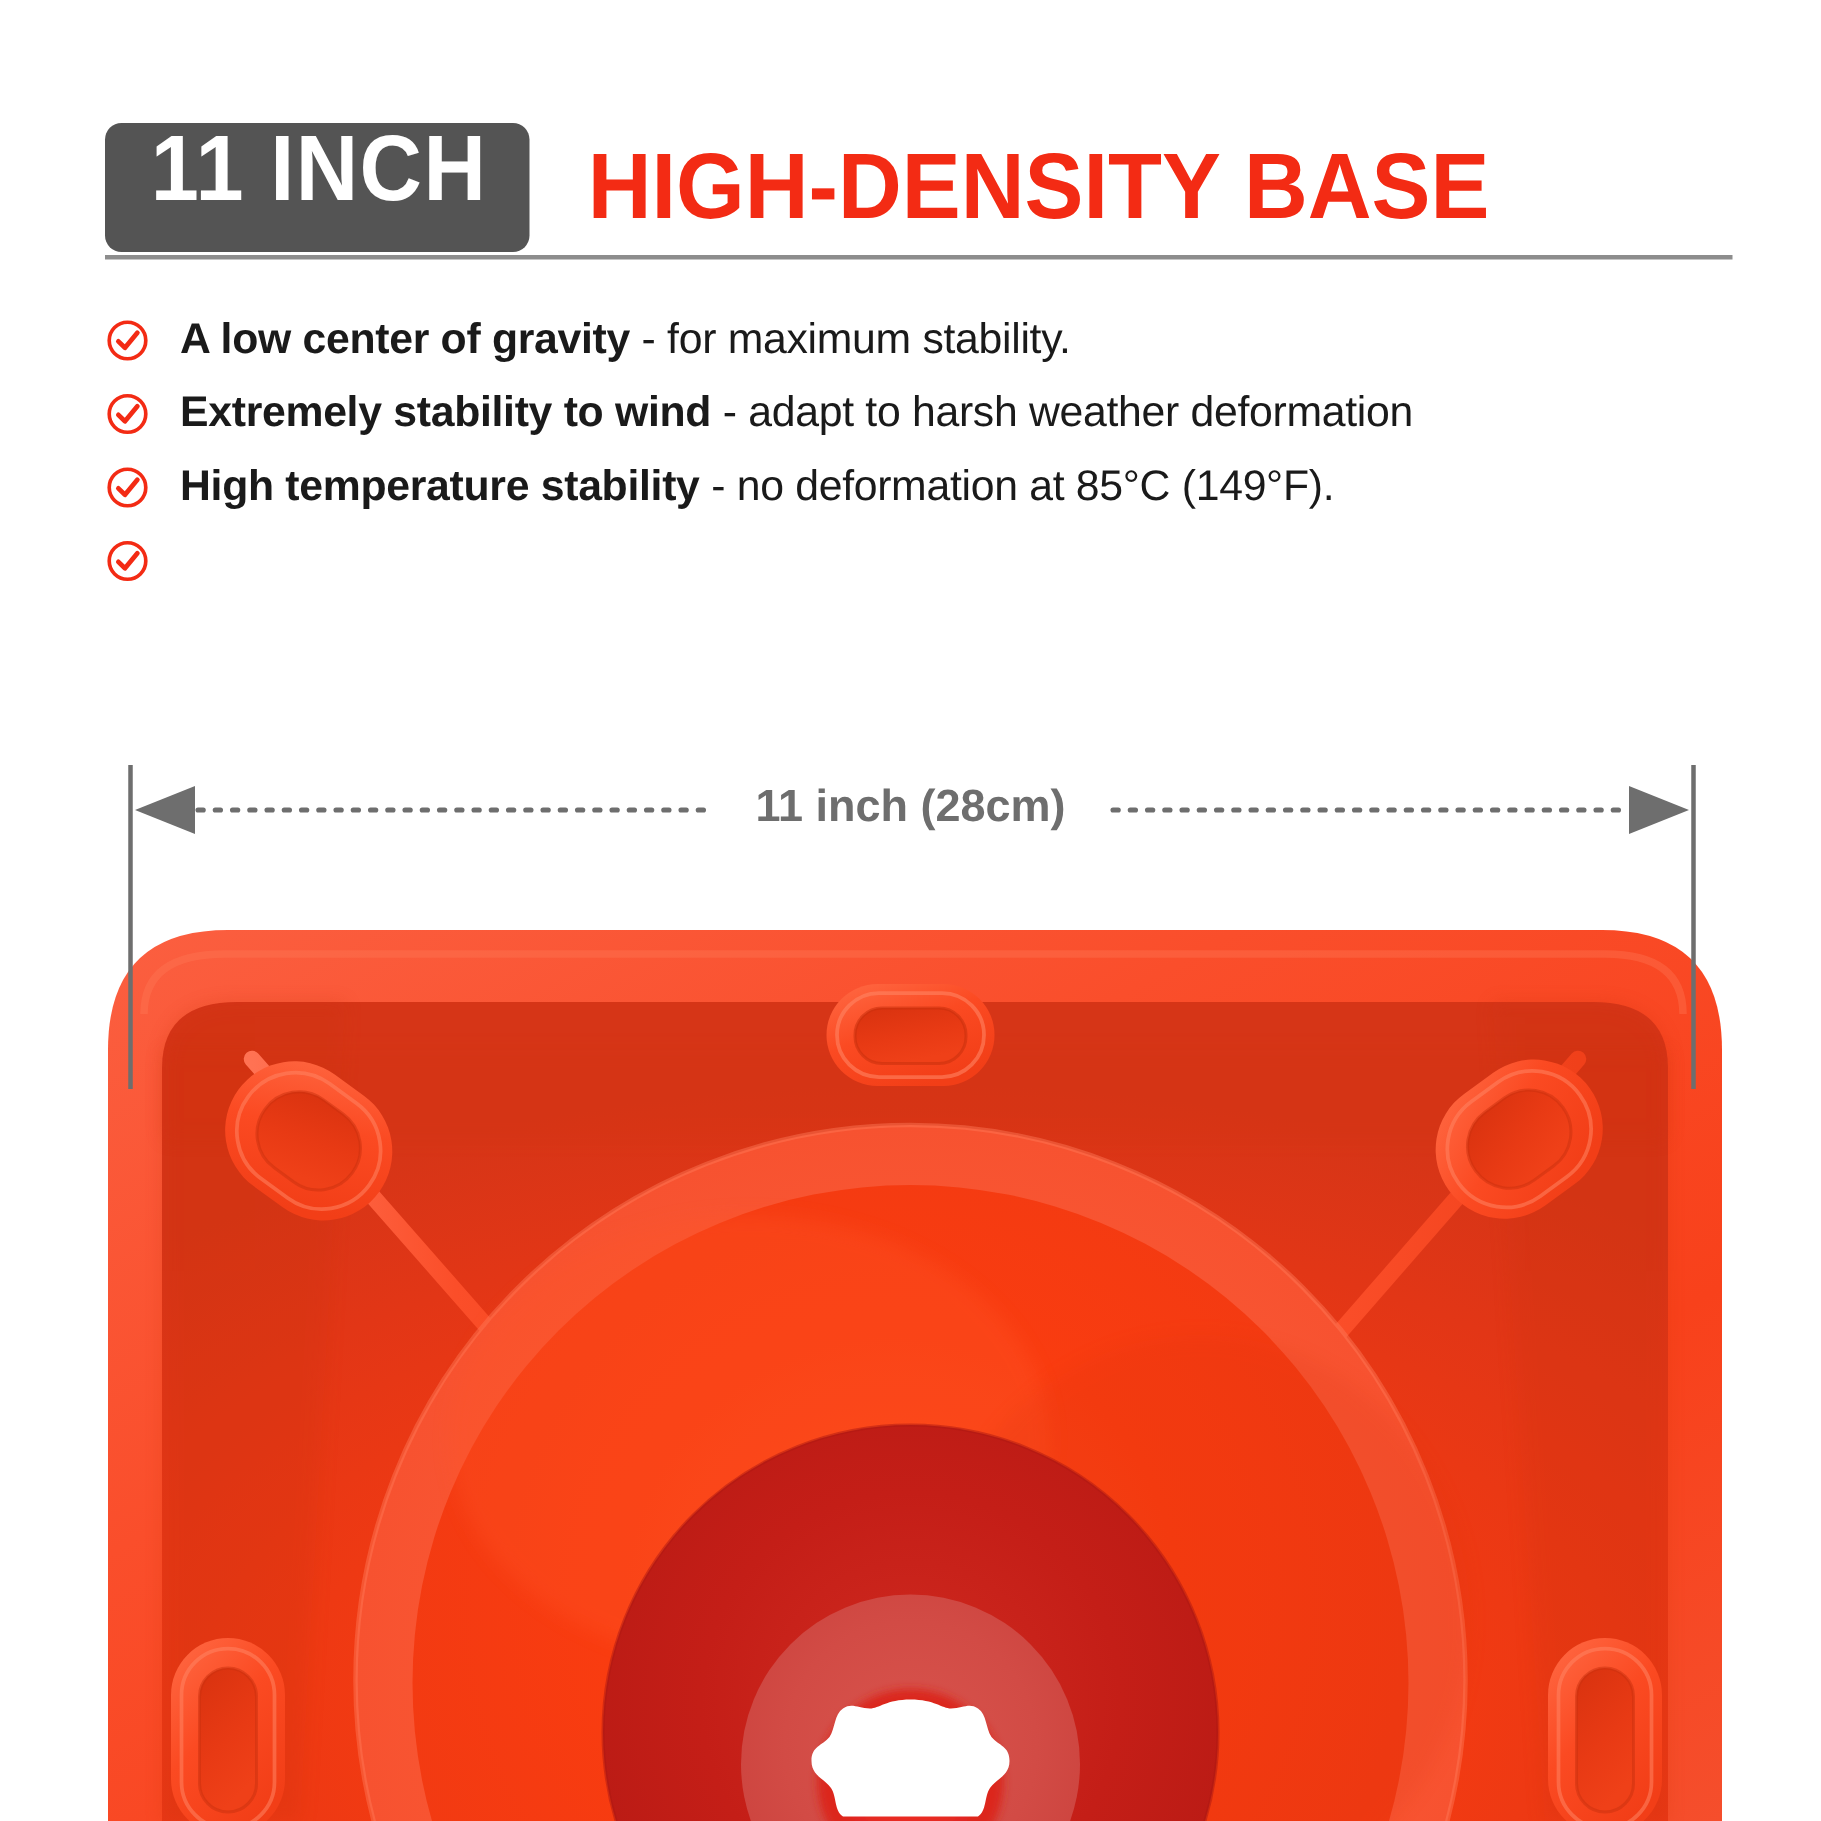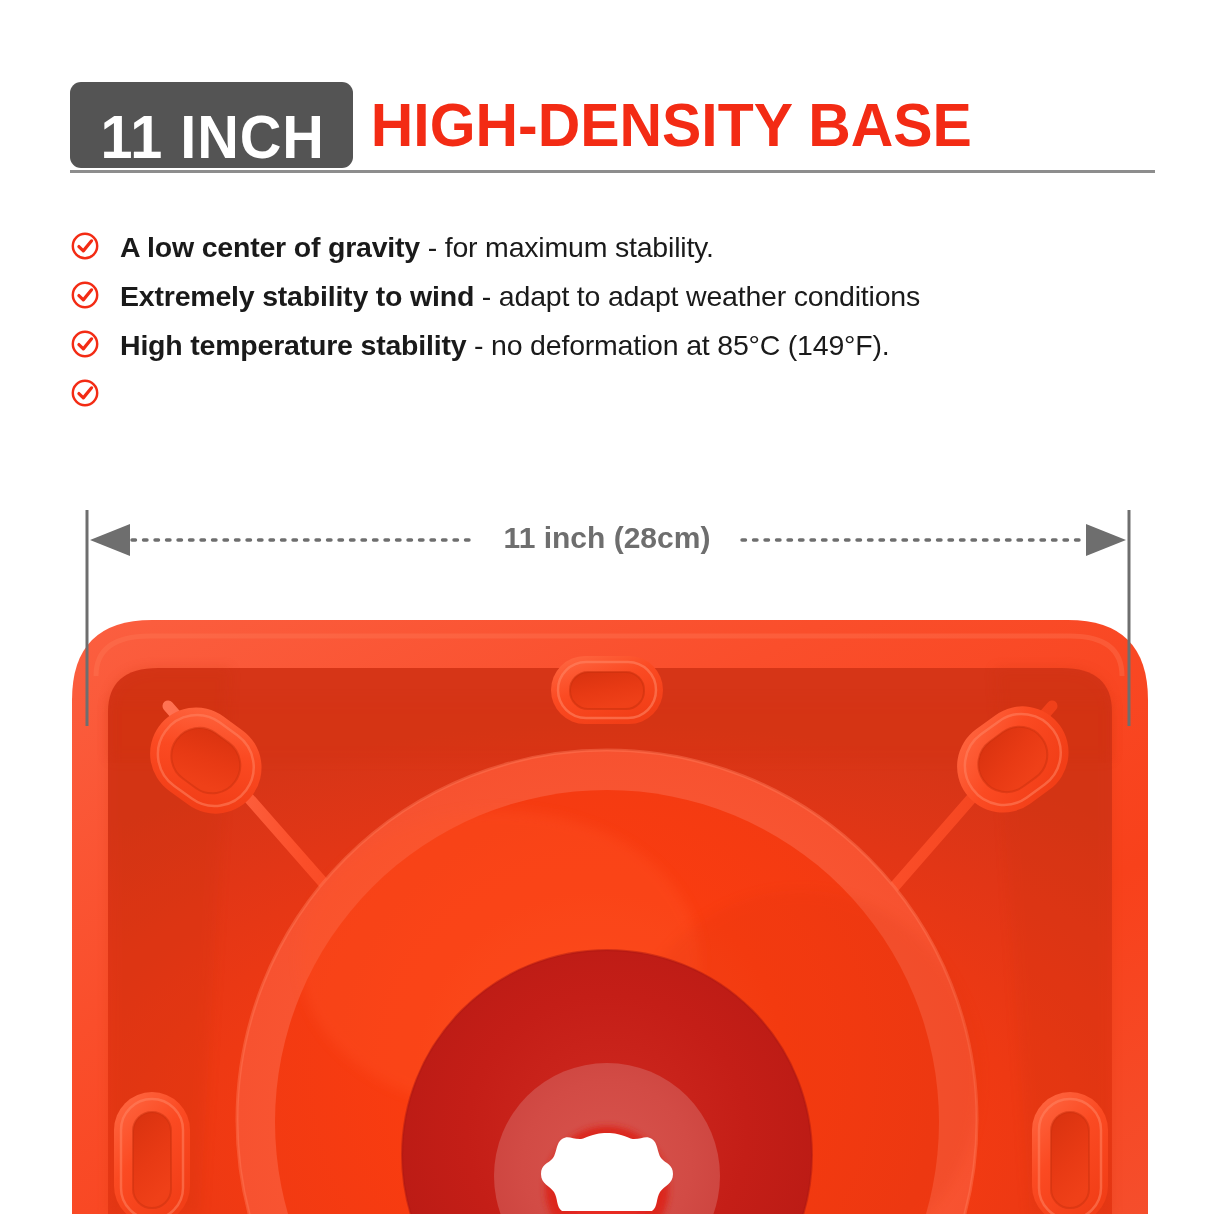--- a/index.html
+++ b/index.html
@@ -31,36 +31,36 @@
     width: 1085px;
     height: 86px;
     display: flex;
     align-items: stretch;
   }
   .headline-badge {
     background: #545454;
     border-radius: 11px;
     padding: 0 20px 0 22px;
     display: flex;
-    align-items: flex-end;
+    align-items: flex-start;
     justify-content: center;
   }
   .headline-badge span {
     color: #ffffff;
     font-size: 62px;
     font-weight: bold;
     letter-spacing: 1px;
     line-height: 1;
     transform: scaleX(0.93);
     white-space: nowrap;
   }
   .headline-rest {
     display: flex;
     align-items: center;
-    padding-left: 2px;
+    padding-left: 23px;
   }
   .headline-rest span {
     color: #F32B14;
     font-size: 62px;
     font-weight: bold;
     letter-spacing: 0px;
     line-height: 1;
     transform: scaleX(0.95);
     white-space: nowrap;
   }
@@ -75,21 +75,21 @@
 
   
   .bullets {
     position: absolute;
     left: 70px;
     top: 212px;
     width: 1090px;
   }
   .bullet-row {
     display: flex;
-    align-items: flex-end;
+    align-items: flex-start;
     height: 49px;
     margin-bottom: 0px;
   }
   .check-icon {
     flex: 0 0 auto;
     width: 30px;
     height: 30px;
     margin-right: 20px;
     display: block;
   }
@@ -373,21 +373,21 @@
         <span class="b">A low center of gravity</span><span class="n"> -  for maximum stability.</span>
       </div>
     </div>
 
     <div class="bullet-row">
       <svg class="check-icon" viewBox="0 0 32 32">
         <circle cx="16" cy="16" r="13" fill="none" stroke="#F32B14" stroke-width="2.6"></circle>
         <path d="M 9.5,16.6 L 14.2,21.2 L 23,10.5" fill="none" stroke="#F32B14" stroke-width="3.4" stroke-linecap="round" stroke-linejoin="round"></path>
       </svg>
       <div class="bullet-text">
-        <span class="b">Extremely stability to wind</span><span class="n"> - adapt to adapt weather conditions</span>
+        <span class="b">Extremely stability to wind</span><span class="n"> - adapt to harsh weather deformation</span>
       </div>
     </div>
 
     <div class="bullet-row">
       <svg class="check-icon" viewBox="0 0 32 32">
         <circle cx="16" cy="16" r="13" fill="none" stroke="#F32B14" stroke-width="2.6"></circle>
         <path d="M 9.5,16.6 L 14.2,21.2 L 23,10.5" fill="none" stroke="#F32B14" stroke-width="3.4" stroke-linecap="round" stroke-linejoin="round"></path>
       </svg>
       <div class="bullet-text">
         <span class="b">High temperature stability</span><span class="n"> - no deformation at 85°C (149°F).</span>

